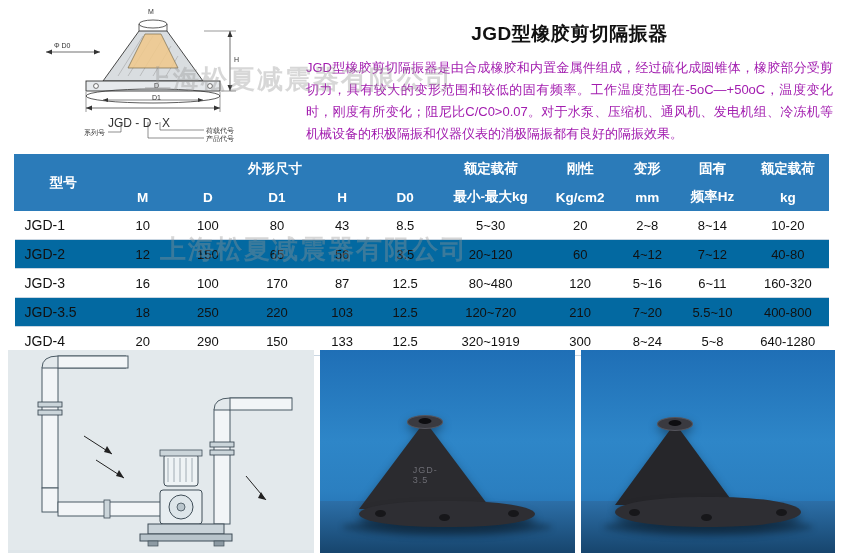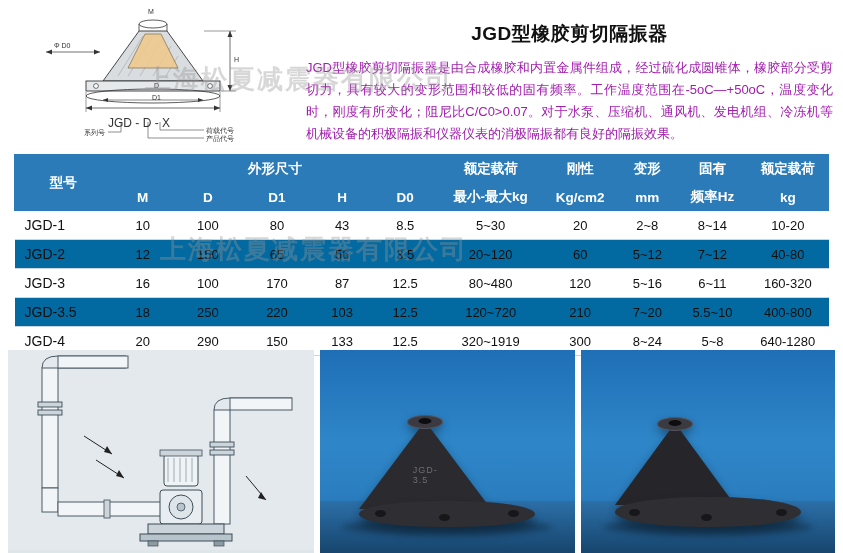--- a/index.html
+++ b/index.html
@@ -345,21 +345,21 @@
         </tr>
         <tr class="alt">
           <td class="model">JGD-2</td>
           <td>12</td>
           <td>150</td>
           <td>65</td>
           <td>56</td>
           <td>3.5</td>
           <td>20~120</td>
           <td>60</td>
-          <td>5~12</td>
+          <td>4~12</td>
           <td>7~12</td>
           <td>40-80</td>
         </tr>
         <tr>
           <td class="model">JGD-3</td>
           <td>16</td>
           <td>100</td>
           <td>170</td>
           <td>87</td>
           <td>12.5</td>

